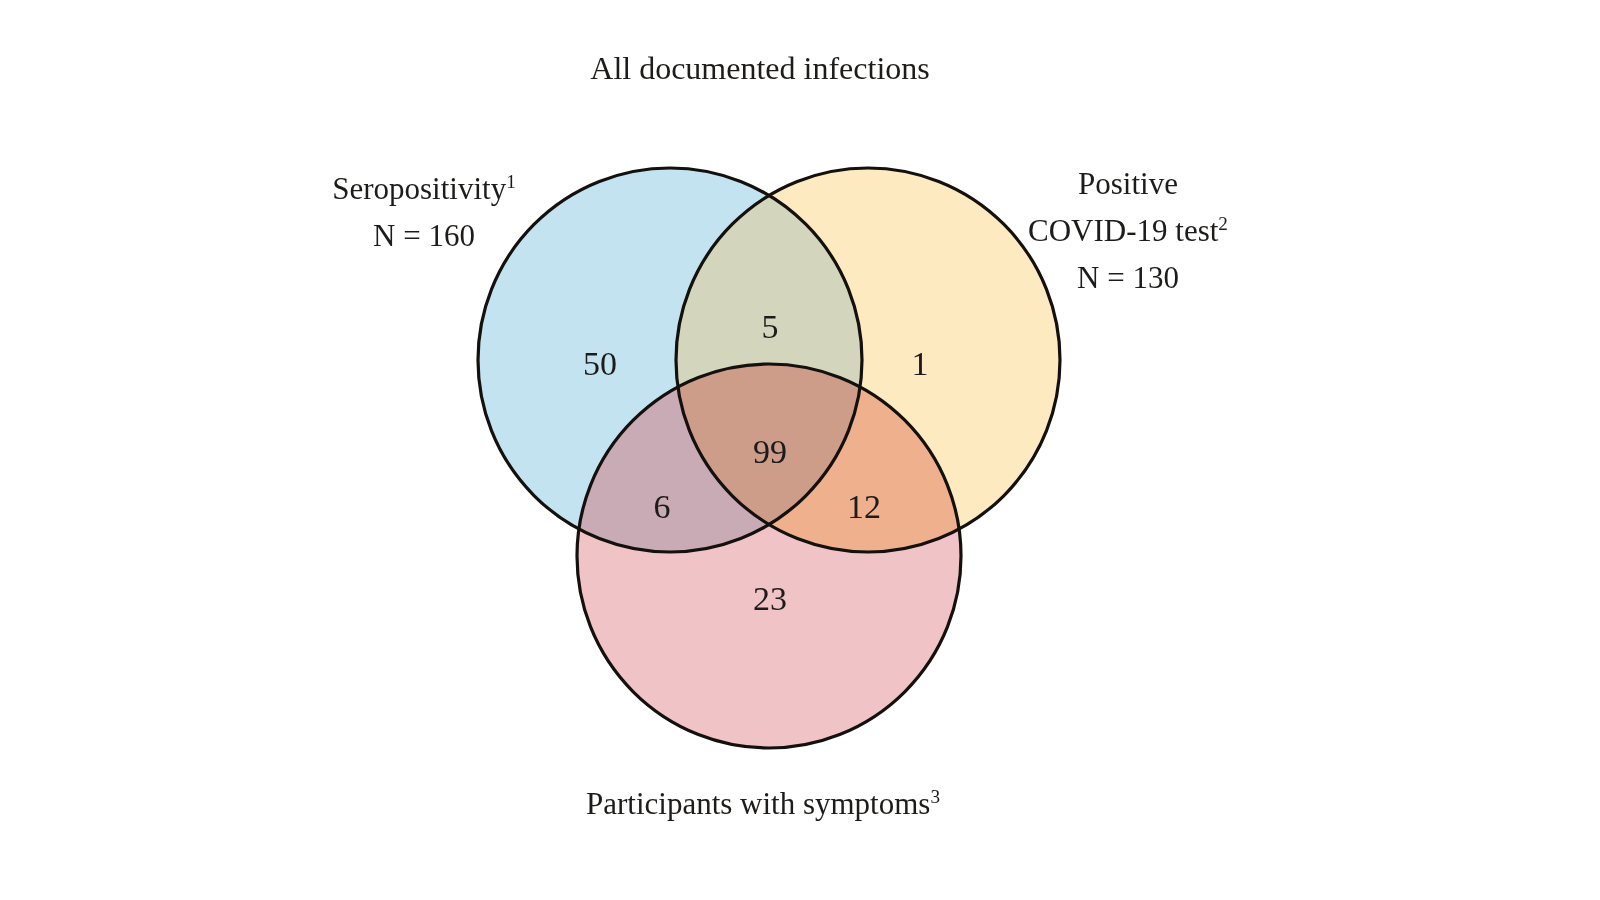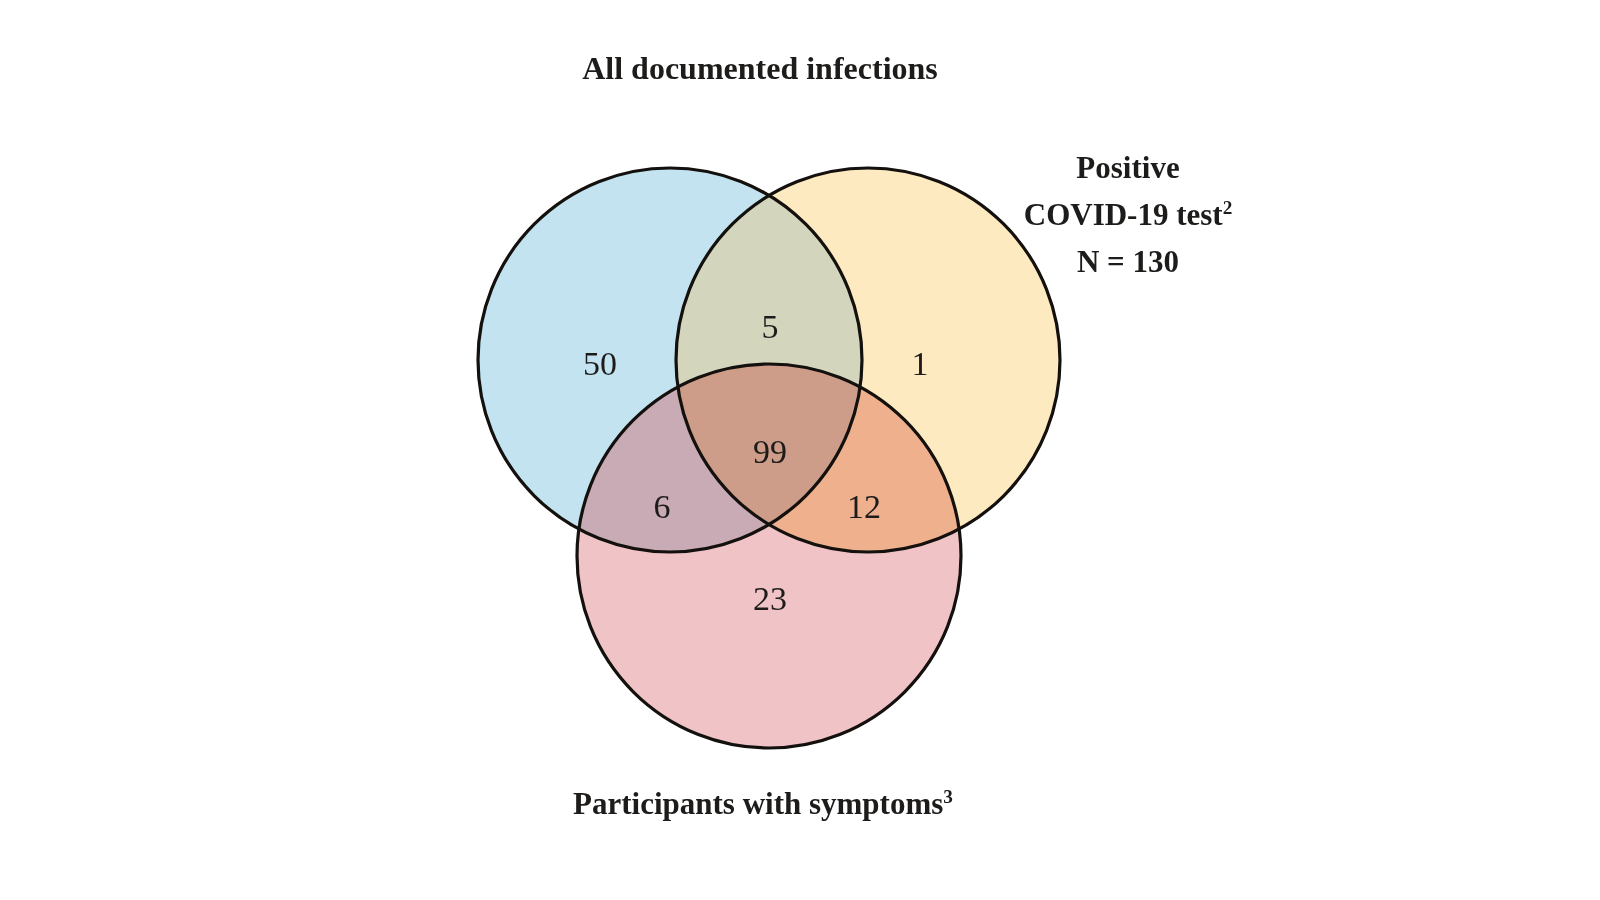--- a/index.html
+++ b/index.html
@@ -21,21 +21,21 @@
   }
   .lbl {
     position: absolute;
     text-align: center;
     font-size: 31px;
     line-height: 47px;
     white-space: nowrap;
   }
   .lbl.title-lbl { font-size: 32px; line-height: 45px; }
   .lbl sup { font-size: 0.62em; line-height: 0; vertical-align: super; }
-  .lbl .line { display: block; font-weight: bold; }
+  .lbl .line { display: block; }
 </style>
 </head>
 <body>
 
 <div class="stage">
 
   <svg width="1600" height="900" viewBox="0 0 1600 900">
     <defs>
       <clipPath id="clipTest">
           <circle cx="868" cy="360" r="192"></circle>
@@ -75,22 +75,26 @@
     <text class="region-num" x="770" y="463">99</text>
     <text class="region-num" x="662" y="518">6</text>
     <text class="region-num" x="864" y="518">12</text>
     <text class="region-num" x="770" y="610">23</text>
   </svg>
 
   <div class="lbl title-lbl" style="left:510px; top:46px; width:500px;">
     <span class="line">All documented infections</span>
   </div>
 
+  <div class="lbl" style="left:234px; top:165px; width:380px;">
+    <span class="line"><span>Seropositivity</span><sup>1</sup></span>
+    <span class="line">N = 160</span>
+  </div>
 
-  <div class="lbl" style="left:958px; top:144px; width:340px;">
+  <div class="lbl" style="left:958px; top:160px; width:340px;">
     <span class="line">Positive</span>
     <span class="line"><span>COVID-19 test</span><sup>2</sup></span>
     <span class="line">N = 130</span>
   </div>
 
   <div class="lbl" style="left:463px; top:780px; width:600px;">
     <span class="line"><span>Participants with symptoms</span><sup>3</sup></span>
   </div>
 
 </div>

